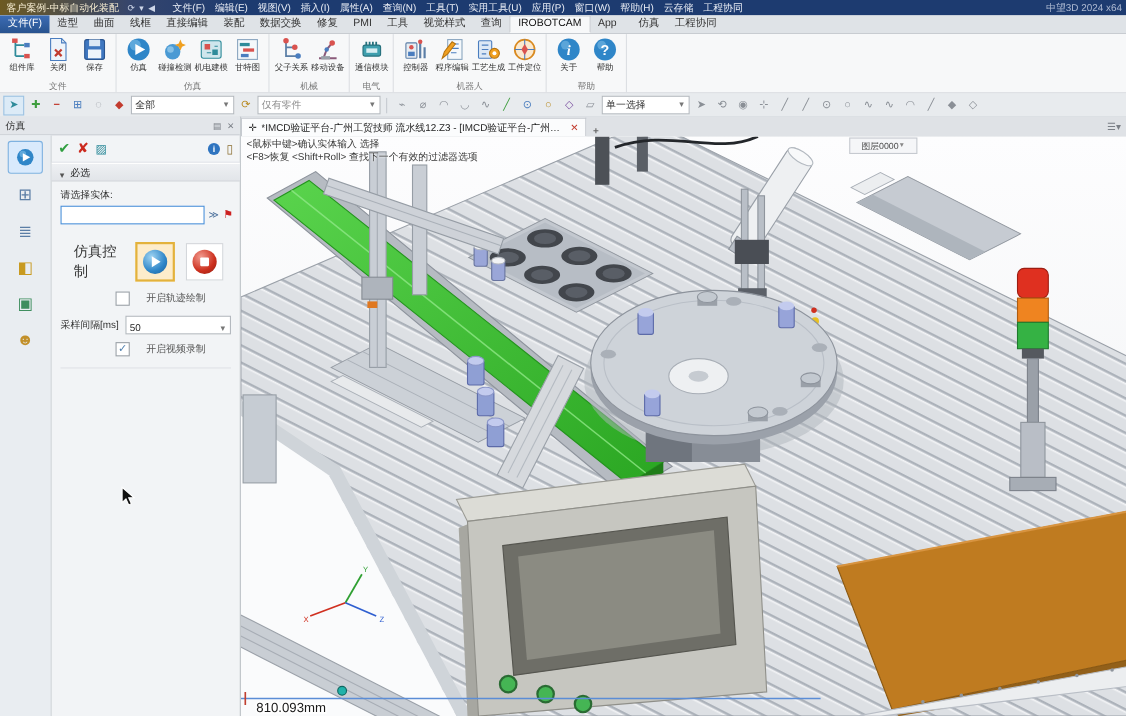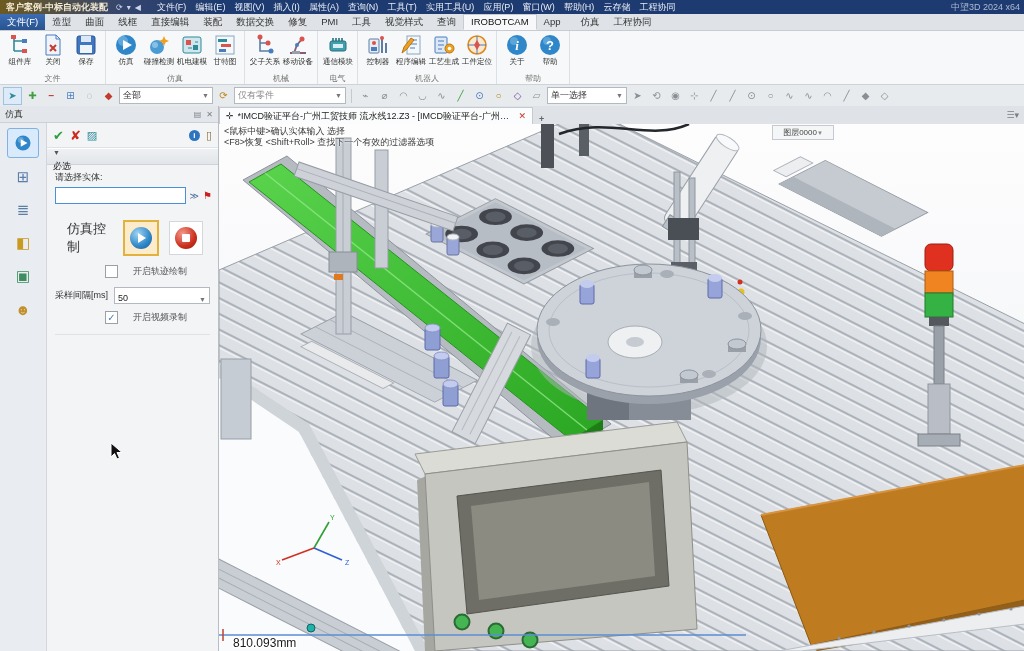--- a/index.html
+++ b/index.html
@@ -3,21 +3,21 @@
 <meta charset="utf-8">
 <style>
   html,body{margin:0;padding:0;background:#888;}
   #app{position:relative;width:1024px;height:651px;overflow:hidden;
        font-family:"Liberation Sans","DejaVu Sans",sans-serif;background:#fff;
        -webkit-font-smoothing:antialiased;}
   
   .titlebar{position:absolute;top:0;left:0;right:0;height:14px;
     background:linear-gradient(90deg,#6d5a22 0,#35456d 120px,#1d3b70 220px,#1d3b70 100%);
     color:#e9edf5;font-size:9px;display:flex;align-items:center;white-space:nowrap;}
-  .titlebar .apptitle{padding:0 6px;color:#f3ead0;font-weight:bold;}
+  .titlebar .apptitle{padding:0 6px;color:#f3ead0;font-weight:normal;}
   .titlebar .tbico{margin:0 2px;font-size:8px;color:#cdd6e8;}
   .menus{display:flex;gap:9px;margin-left:14px;}
   .menus span{cursor:default;}
   .titlebar .tright{margin-left:auto;display:flex;gap:12px;color:#aebad2;padding-right:4px;overflow:hidden;}
   
   .ribbontabs{position:absolute;top:14px;left:0;right:0;height:16px;background:#dfe3e7;
     border-bottom:1px solid #c8ccd1;display:flex;font-size:9.5px;color:#333;}
   .rtab{padding:0 7px;line-height:16px;cursor:default;}
   .rtab.file{background:linear-gradient(#3c6cb4,#28538f);color:#fff;}
   .rtab.active{background:#f7f8f9;border:1px solid #c8ccd1;border-bottom:1px solid #f7f8f9;color:#111;line-height:14px;}
@@ -55,21 +55,21 @@
   .pform{position:absolute;top:17px;left:47px;right:0;bottom:0;}
   .ptb{height:24px;display:flex;align-items:center;gap:6px;padding:0 6px;border-bottom:1px solid #dfe2e6;}
   .ptb .ok{color:#2f9e3f;font-size:13px;font-weight:bold;}
   .ptb .cancel{color:#cc2a1e;font-size:13px;font-weight:bold;}
   .ptb .pick{color:#2e8b9a;font-size:11px;}
   .ptb .right{margin-left:auto;display:flex;gap:6px;align-items:center;}
   .infodot{width:11px;height:11px;border-radius:50%;background:#2f74c0;color:#fff;font-size:8px;
     display:flex;align-items:center;justify-content:center;font-weight:bold;}
   .ptb .page{color:#8a6d2f;font-size:11px;}
   .psec{height:15px;background:linear-gradient(#eef0f3,#e2e5e9);border-top:1px solid #fff;
-    border-bottom:1px solid #cfd3d8;font-size:9px;color:#222;display:flex;align-items:flex-start;padding:0 6px;gap:4px;flex-direction:column;}
+    border-bottom:1px solid #cfd3d8;font-size:9px;color:#222;display:flex;align-items:flex-end;padding:0 6px;gap:4px;}
   .psec .tri{font-size:7px;color:#555;}
   .prow{font-size:9px;color:#333;padding:6px 8px 0;}
   .entrow{display:flex;align-items:center;gap:4px;padding:3px 6px 8px 8px;}
   .entbox{flex:1;height:15px;background:#fff;border:1px solid #4a90d9;}
   .chev{color:#4a6f9b;font-size:9px;} .redflag{color:#cc2020;font-size:10px;}
   .ctlrow{display:flex;align-items:center;gap:10px;padding:8px 0 2px 8px;}
   .ctlrow .lab{font-size:13px;color:#333;width:46px;margin-left:12px;}
   .bigbtn{width:32px;height:32px;display:flex;align-items:center;justify-content:center;background:#fff;
     border:1px solid #d4d7db;}
   .bigbtn.sel{background:#fdeccb;border:2px solid #e3b23c;}

